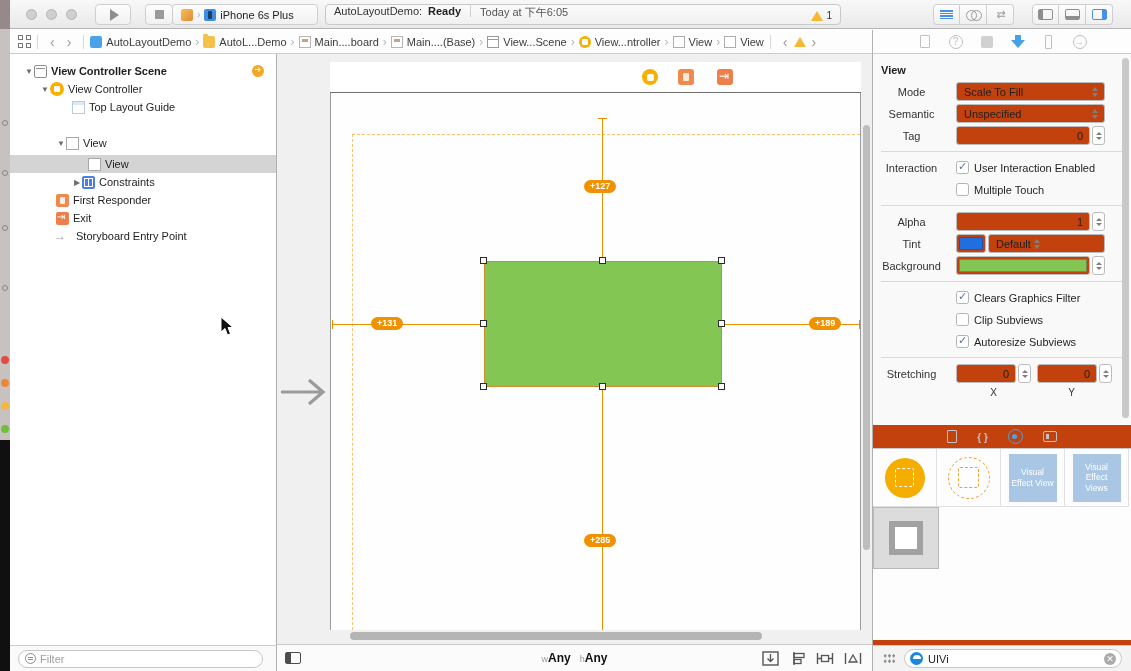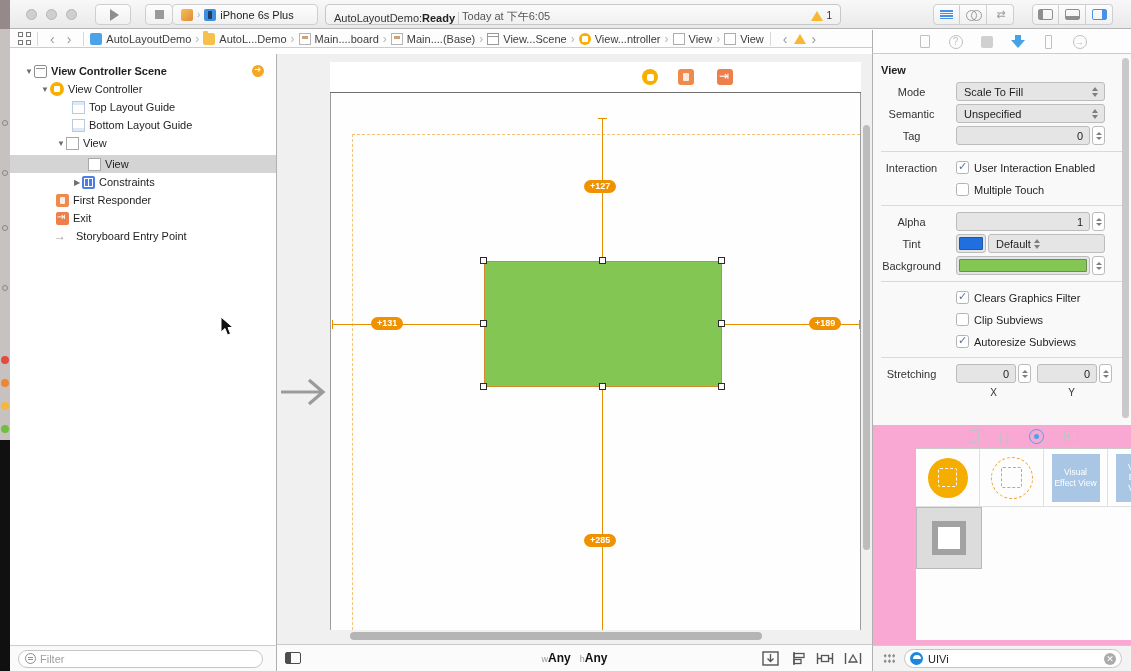--- a/index.html
+++ b/index.html
@@ -20,21 +20,21 @@
   .tl { position:absolute; top:9px; width:11px; height:11px; border-radius:50%; background:#cfcfcf; border:1px solid #b6b6b6; }
   .tb-btn { position:absolute; top:4px; height:21px; background:linear-gradient(#fdfdfd,#f1f1f1); border:1px solid #cfcfcf; border-radius:4px; display:flex; align-items:center; justify-content:center; }
   .play-glyph { width:0; height:0; border-left:9px solid #8e8e8e; border-top:6px solid transparent; border-bottom:6px solid transparent; margin-left:2px; }
   .stop-glyph { width:9px; height:9px; background:#9a9a9a; }
   #scheme { left:162px; width:146px; padding:0 8px; gap:4px; justify-content:flex-start; }
   .app-glyph { width:12px; height:12px; background:linear-gradient(135deg,#f5c14e,#e08a3c); border-radius:2px; position:relative; flex:none; }
   .phone-glyph { width:12px; height:12px; background:#3f8fe0; border-radius:2px; position:relative; flex:none; }
   .phone-glyph::after { content:""; position:absolute; left:4px; top:2px; width:4px; height:8px; background:#1d3e66; border-radius:1px; }
   .crumb-caret { color:#b0b0b0; font-size:10px; }
   #scheme .device { font-size:11px; color:#222; white-space:nowrap; }
-  #status-window { position:absolute; left:315px; top:4px; width:516px; height:21px; background:linear-gradient(#fbfbfb,#f0f0f0); border:1px solid #c8c8c8; border-radius:4px; display:flex; align-items:flex-end; padding:0 8px; }
+  #status-window { position:absolute; left:315px; top:4px; width:516px; height:21px; background:linear-gradient(#fbfbfb,#f0f0f0); border:1px solid #c8c8c8; border-radius:4px; display:flex; align-items:flex-start; padding:0 8px; gap:6px; }
   #status-window .proj { color:#333; }
   #status-window .ready { font-weight:bold; color:#222; }
   #status-window .div { width:1px; height:12px; background:#cfcfcf; margin:0 3px; }
   #status-window .time { color:#555; }
   .warn-tri { width:0; height:0; border-left:6px solid transparent; border-right:6px solid transparent; border-bottom:10px solid #f7b731; position:relative; flex:none; }
   #status-warn { position:absolute; right:8px; top:5px; display:flex; align-items:center; gap:3px; }
   #status-warn .cnt { font-size:10px; color:#333; }
   .seg { position:absolute; top:4px; height:21px; display:flex; }
   .seg .sbtn { width:27px; height:21px; background:linear-gradient(#fdfdfd,#f0f0f0); border:1px solid #cfcfcf; display:flex; align-items:center; justify-content:center; }
   .seg .sbtn:first-child { border-radius:4px 0 0 4px; }
@@ -46,21 +46,21 @@
   .circles-glyph::before,.circles-glyph::after { content:""; position:absolute; top:0; width:9px; height:9px; border:1.3px solid #9a9a9a; border-radius:50%; }
   .circles-glyph::before { left:0; } .circles-glyph::after { left:5px; }
   .arrows-glyph { color:#9a9a9a; font-size:11px; letter-spacing:-2px; }
   .pane-glyph { width:15px; height:11px; border:1.4px solid #8e8e8e; border-radius:2px; position:relative; }
   .pane-glyph.left::after { content:""; position:absolute; left:0; top:0; width:4px; height:100%; background:#8e8e8e; }
   .pane-glyph.bottom::after { content:""; position:absolute; left:0; bottom:0; width:100%; height:3.5px; background:#8e8e8e; }
   .pane-glyph.right { border-color:#4a90e7; }
   .pane-glyph.right::after { content:""; position:absolute; right:0; top:0; width:4px; height:100%; background:#4a90e7; }
 
   
-  #jumpbar { position:absolute; left:10px; top:30px; width:1121px; height:18px; background:#fdfdfd; border-bottom:1px solid #cccccc; display:flex; align-items:center; }
+  #jumpbar { position:absolute; left:10px; top:30px; width:1121px; height:24px; background:#fdfdfd; border-bottom:1px solid #cccccc; display:flex; align-items:center; }
   .jb-sep { width:1px; height:14px; background:#d8d8d8; margin:0 6px; }
   .grid-icon { width:13px; height:13px; margin-left:8px; position:relative; }
   .grid-icon i { position:absolute; width:5px; height:5px; border:1.3px solid #777; }
   .grid-icon i:nth-child(1){left:0;top:0;} .grid-icon i:nth-child(2){right:0;top:0;}
   .grid-icon i:nth-child(3){left:0;bottom:0;} .grid-icon i:nth-child(4){right:0;bottom:0;}
   .nav-ch { color:#999; font-size:14px; padding:0 6px; line-height:1; }
   .nav-ch.back::after { content:"‹"; } .nav-ch.fwd::after { content:"›"; }
   .crumb { display:flex; align-items:center; gap:4px; white-space:nowrap; color:#3c3c3c; }
   .crumb-sep::after { content:"›"; color:#b8b8b8; font-size:12px; padding:0 4px; }
   .ci { width:12px; height:12px; flex:none; position:relative; }
@@ -155,21 +155,21 @@
   #layout-tools { position:absolute; right:10px; display:flex; gap:10px; align-items:center; }
   #layout-tools svg { display:block; }
 
   
   #inspector { position:absolute; left:872px; top:54px; width:259px; height:371px; background:#f9f9f9; border-left:1px solid #b0b0b0; overflow:hidden; }
   #insp-scroll { position:absolute; right:2px; top:4px; width:7px; height:360px; }
   #insp-scroll .thumb { position:absolute; top:0; width:7px; height:360px; background:#c9c9c9; border-radius:4px; }
   .insp-title { font-weight:bold; margin:10px 0 6px 8px; }
   .frow { display:flex; align-items:center; margin:3px 0 3px 0; min-height:19px; }
   .frow .flabel { width:83px; text-align:center; padding-right:6px; color:#333; flex:none; }
-  .control { background:#e5e5e5; border:1px solid #bcbcbc; border-radius:3px; height:19px; display:flex; align-items:center; }
+  .control { background:#c2410c; border:1px solid #bcbcbc; border-radius:3px; height:19px; display:flex; align-items:center; }
   .popup { width:149px; padding-left:7px; position:relative; }
   .popup .pval { flex:1; }
   .updown { width:13px; display:flex; flex-direction:column; align-items:center; gap:2px; margin-right:3px; }
   .updown i { width:0; height:0; border-left:3.5px solid transparent; border-right:3.5px solid transparent; display:block; }
   .updown i.up { border-bottom:4px solid #7f7f7f; }
   .updown i.dn { border-top:4px solid #7f7f7f; }
   .numfield { width:134px; padding:0 6px; justify-content:flex-end; }
   .stepper { width:13px; height:19px; background:#fff; border:1px solid #bcbcbc; border-radius:3px; margin-left:2px; display:flex; flex-direction:column; align-items:center; justify-content:center; gap:2px; }
   .stepper i { width:0; height:0; border-left:3px solid transparent; border-right:3px solid transparent; display:block; }
   .stepper i.up { border-bottom:3.5px solid #7f7f7f; }
@@ -180,21 +180,21 @@
   .cb-lbl { margin-left:5px; }
   .colorwell { width:134px; padding:2px; }
   .colorwell .swatch { flex:1; height:13px; border:1px solid #6d8d4e; border-radius:1px; }
   .tintwell { width:30px; padding:2px; }
   .tintwell .swatch { flex:1; height:13px; border:1px solid #2255aa; border-radius:1px; }
   .tintpopup { width:117px; margin-left:2px; padding-left:7px; position:relative; }
   .minifield { width:60px; padding:0 6px; justify-content:flex-end; }
   .axis-lbl { text-align:center; color:#333; font-size:10px; }
 
   
-  #library { position:absolute; left:872px; top:425px; width:259px; height:246px; background:#f9a8d4; border-left:1px solid #b0b0b0;padding-left:43px; }
+  #library { position:absolute; left:872px; top:425px; width:259px; height:246px; background:#c2410c; border-left:1px solid #b0b0b0; }
   #lib-tabs { height:24px; border-bottom:1px solid #c9c9c9; display:flex; align-items:center; justify-content:center; gap:20px; }
   .lt-page { width:10px; height:13px; border:1.3px solid #c2c2c2; border-radius:1px; }
   .lt-snip::after { content:"{ }"; color:#c2c2c2; font-size:10px; font-weight:bold; }
   .lt-obj { width:15px; height:15px; border:1.6px solid #4aa3e8; border-radius:50%; position:relative; }
   .lt-obj::after { content:""; position:absolute; left:3.5px; top:3.5px; width:5px; height:5px; background:#4aa3e8; border-radius:50%; }
   .lt-media { width:14px; height:11px; border:1.3px solid #c2c2c2; border-radius:2px; position:relative; }
   .lt-media::after { content:""; position:absolute; left:2px; top:2px; width:3px; height:5px; background:#c2c2c2; }
   #lib-grid { position:relative; height:191px; background:#fdfdfd; }
   .cell { position:absolute; width:64px; height:58px; border-right:1px solid #e0e0e0; border-bottom:1px solid #e0e0e0; display:flex; align-items:center; justify-content:center; }
   .tile-vc { width:40px; height:40px; background:#f5ad00; border-radius:50%; display:flex; align-items:center; justify-content:center; }
@@ -383,25 +383,20 @@
       <span style="width:30px"></span>
         <span class="disc open"></span>
       <span class="oi vc-ic"></span>
       <span class="lbl">View Controller</span>
     </div>
     <div class="row" style="top:44px">
       <span style="width:62px"></span>
       <span class="oi guide-ic top"></span>
       <span class="lbl">Top Layout Guide</span>
     </div>
-    <div class="row" style="top:62px">
-      <span style="width:62px"></span>
-      <span class="oi guide-ic bot"></span>
-      <span class="lbl">Bottom Layout Guide</span>
-    </div>
     <div class="row" style="top:80px">
       <span style="width:46px"></span>
         <span class="disc open"></span>
       <span class="oi view-ic"></span>
       <span class="lbl">View</span>
     </div>
     <div class="row" style="top:101px">
       <span style="width:78px"></span>
       <span class="oi view-ic"></span>
       <span class="lbl">View</span>

